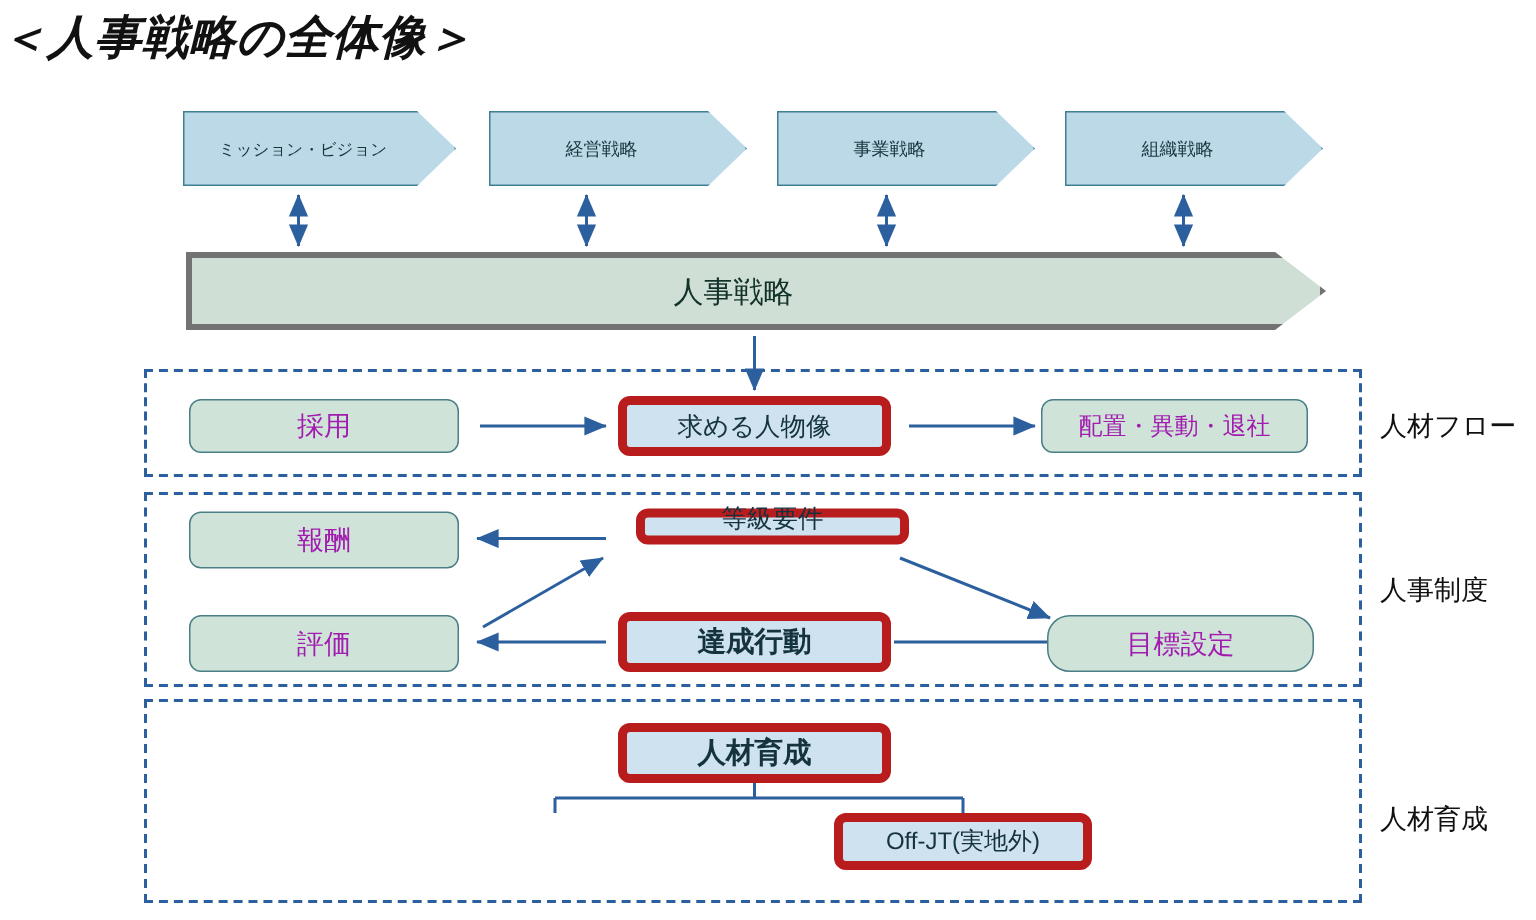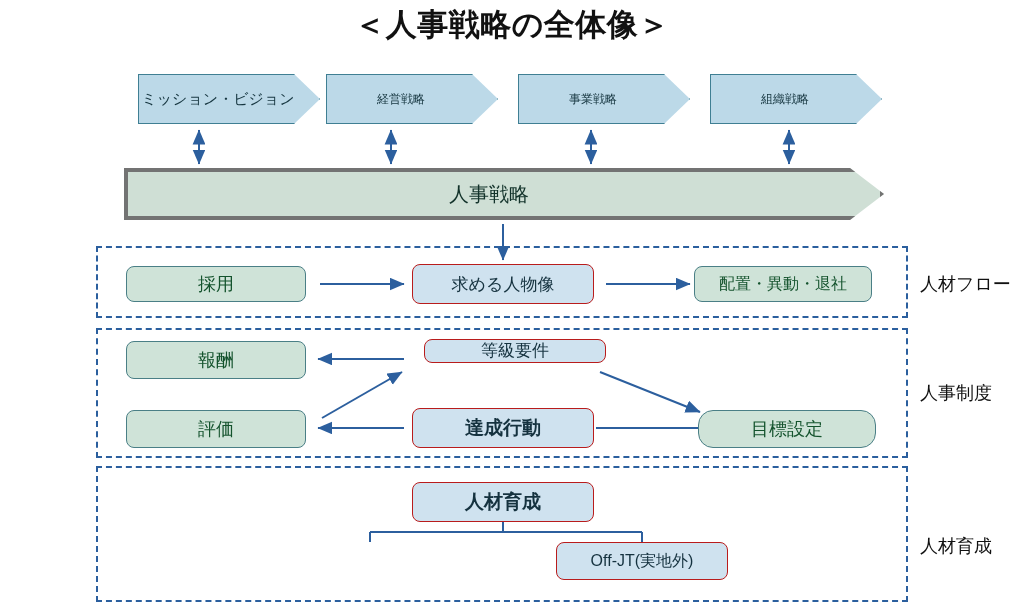--- a/index.html
+++ b/index.html
@@ -19,41 +19,41 @@
     width: 1024px;
     height: 613px;
   }
   .abs { position: absolute; }
 
   
   #page-title {
     left: 0;
     top: 4px;
     width: 1024px;
-    text-align: center;
     font-size: 31px;
     font-weight: 700;
     letter-spacing: 0.5px;
     color: #111111;
+    font-style: italic;
   }
 
   
   .chev {
     background: #bcd9e8;
     border: 1px solid #3f7f93;
     display: flex;
     align-items: center;
     justify-content: center;
     box-sizing: border-box;
     font-size: 12px;
     color: #15353f;
     clip-path: polygon(0 0, calc(100% - 26px) 0, 100% 50%, calc(100% - 26px) 100%, 0 100%);
     padding-right: 22px;
   }
-  .chev.small { font-size: 15px; margin-left: 16px; }
+  .chev.small { font-size: 11px; }
 
   
   #hr-strategy-band {
     background: #cfdfd5;
     border: 4px solid #737373;
     display: flex;
     align-items: center;
     justify-content: center;
     box-sizing: border-box;
     font-size: 20px;
@@ -65,25 +65,25 @@
   
   .rbox {
     background: #cfe3d8;
     border: 1px solid #4a7f86;
     border-radius: 8px;
     display: flex;
     align-items: center;
     justify-content: center;
     box-sizing: border-box;
     font-size: 18px;
-    color: #14532d;
+    color: #a21caf;
   }
   .rbox.blue {
     background: #cfe2ef;
-    border: 1px solid #b91c1c;
+    border: 6px solid #b91c1c;
     font-size: 17px;
     color: #15323f;
   }
   .rbox.bold { font-weight: 700; }
 
   
   .dash-frame {
     border: 2px dashed #2b5f9e;
     box-sizing: border-box;
     background: transparent;

